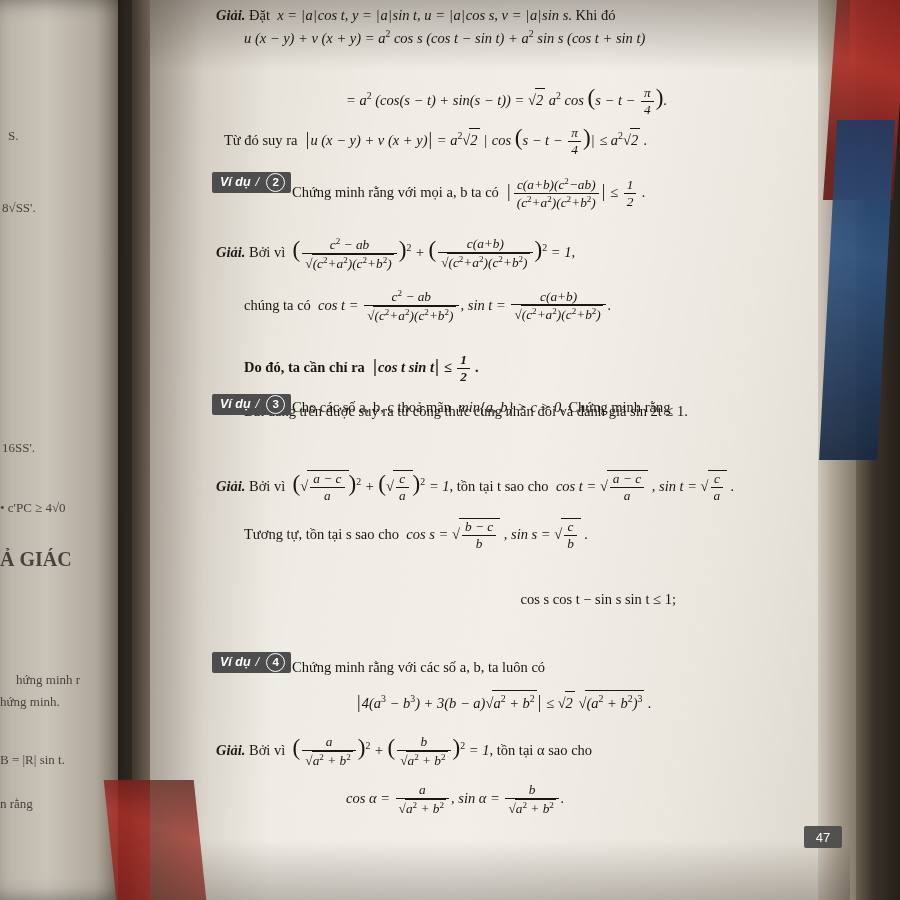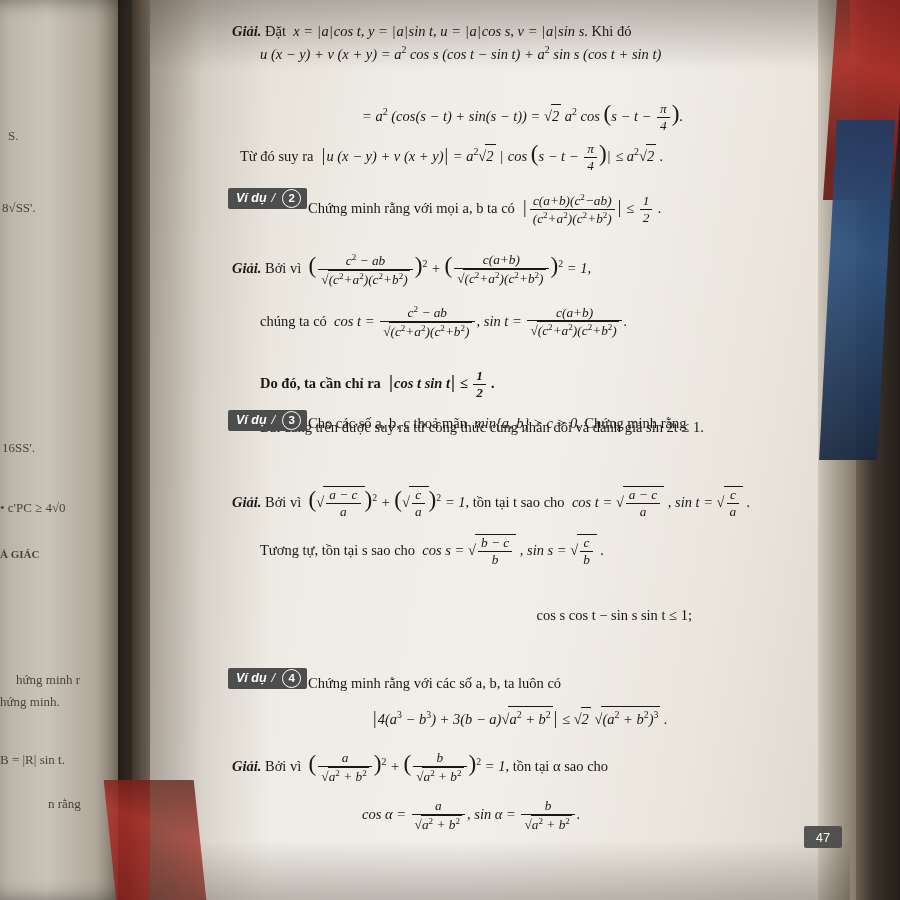--- a/index.html
+++ b/index.html
@@ -134,28 +134,27 @@
   }
   .leftcol div {
     position: absolute;
     white-space: nowrap;
     opacity: 0.82;
   }
 
   
   .content {
     position: absolute;
-    left: 212px;
+    left: 196px;
     top: 0;
     width: 630px;
     height: 764px;
     color: #1a1713;
     font-size: 14.5px;
     line-height: 1.55;
-    margin-top: 16px;
   }
   .para {
     position: absolute;
     white-space: nowrap;
   }
   .center { text-align: right; }
   b.it { font-style: italic; font-weight: bold; }
 
   
   .m { font-family: "Liberation Serif", serif; font-style: italic; }
@@ -247,25 +246,25 @@
   <div class="bg-red-bottom"></div>
   <div class="page-curl"></div>
   <div class="bg-shadow-top"></div>
   <div class="bg-shadow-bottom"></div>
 
   <div class="leftcol">
     <div style="left:8px;  top:128px;">S.</div>
     <div style="left:2px;  top:200px;">8√SS'.</div>
     <div style="left:2px;  top:440px;">16SS'.</div>
     <div style="left:0px;  top:500px;">• c'PC ≥ 4√0</div>
-    <div style="left:0px;  top:548px; font-weight:bold; font-size:11px;">Ả GIÁC</div>
+    <div style="left:0px;  top:548px; font-weight:bold; font-size:20px;">Ả GIÁC</div>
     <div style="left:0px;  top:672px;padding-left:16px;">hứng minh r</div>
     <div style="left:0px;  top:694px;">hứng minh.</div>
     <div style="left:0px;  top:752px;">B = |R| sin t.</div>
-    <div style="left:0px;  top:796px;padding-left:48px;">n rằng</div>
+    <div style="left:0px;  top:796px;">n rằng</div>
   </div>
 
 
   <div class="content">
 
     <div class="para" style="left:20px; top:4px;">
       <b class="it">Giải.</b>
       <span>Đặt</span>
       <span class="m">&nbsp;x = <span class="vbar">|</span>a<span class="vbar">|</span>cos t, y = <span class="vbar">|</span>a<span class="vbar">|</span>sin t, u = <span class="vbar">|</span>a<span class="vbar">|</span>cos s, v = <span class="vbar">|</span>a<span class="vbar">|</span>sin s</span><span>. Khi đó</span>
     </div>

